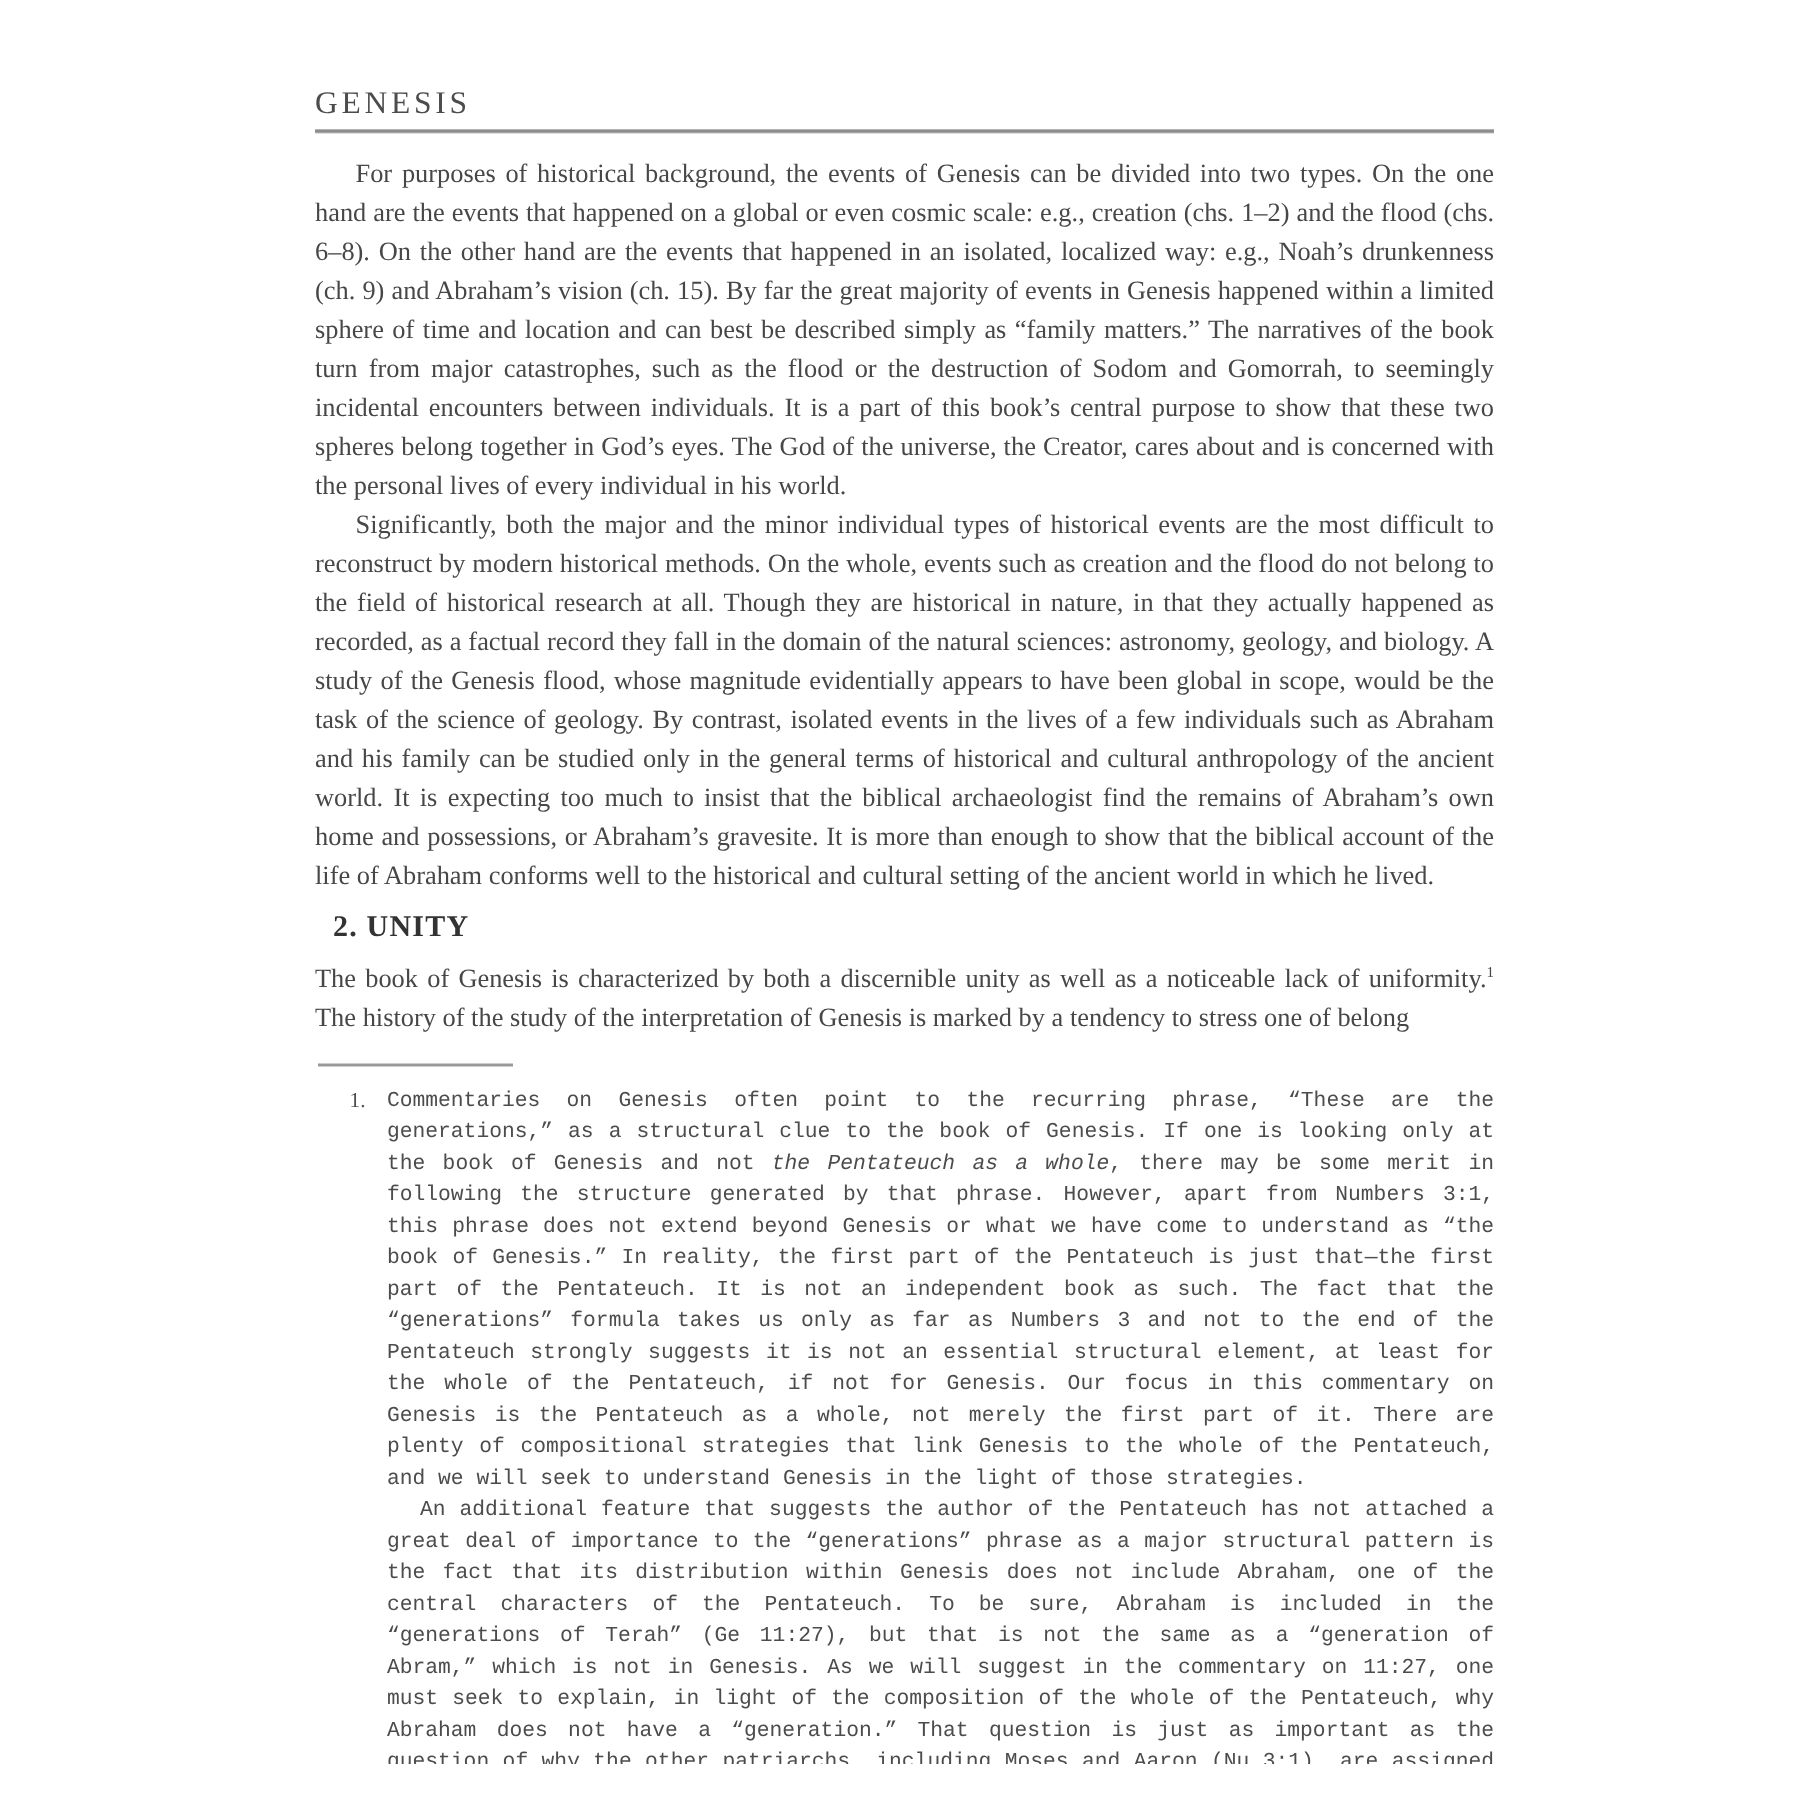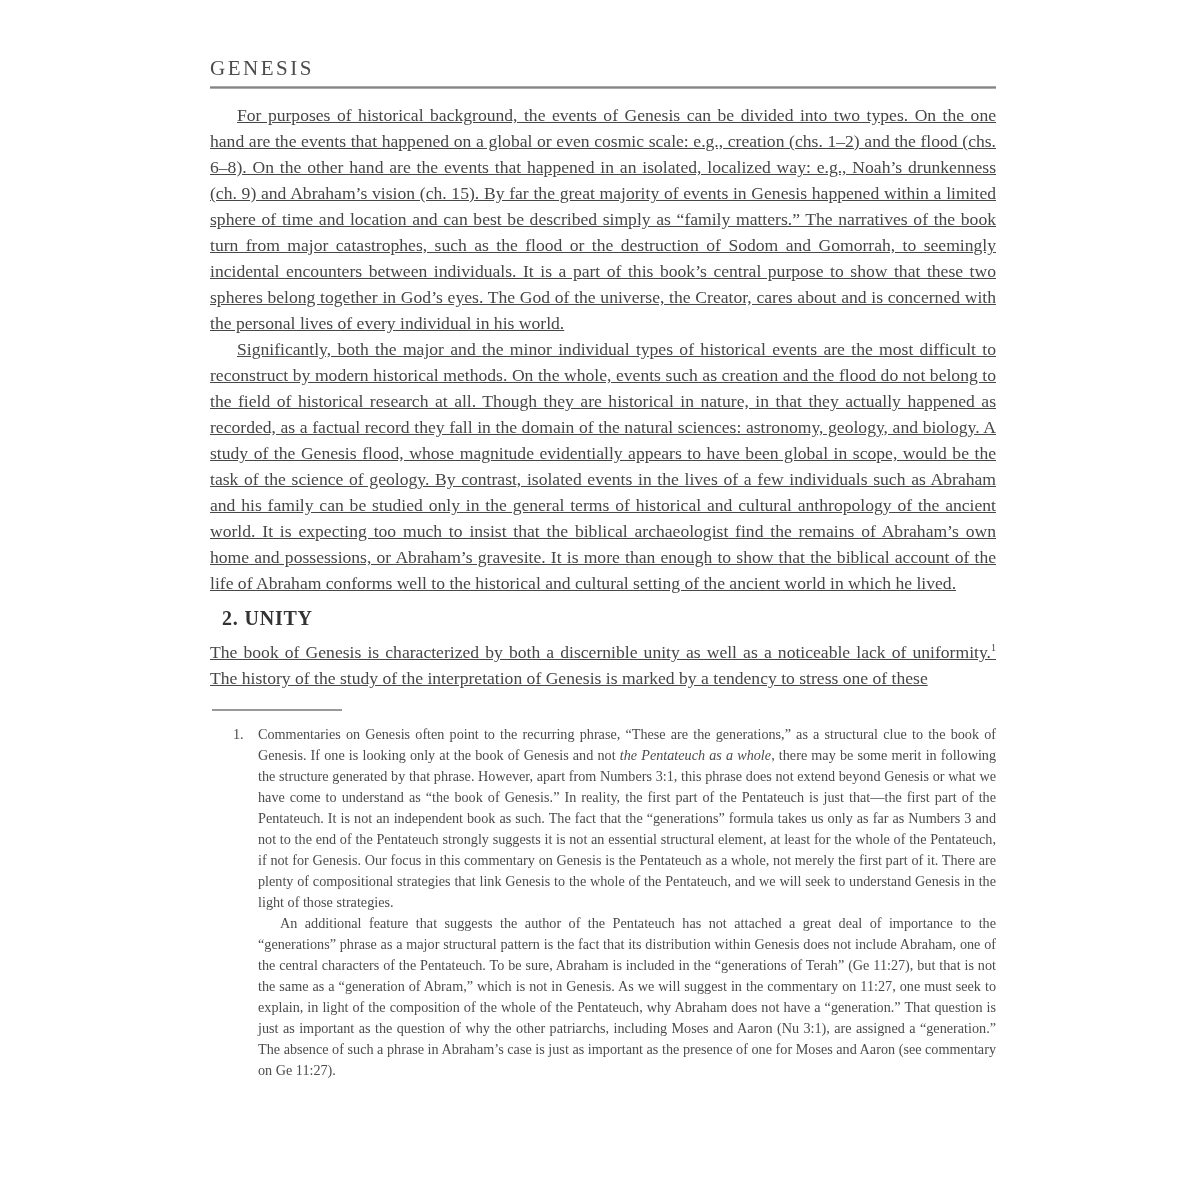--- a/index.html
+++ b/index.html
@@ -37,21 +37,20 @@
     left: 210px;
     top: 102px;
     width: 786px;
     color: #474747;
   }
   p.body-para {
     margin: 0;
     font-size: 17.6px;
     line-height: 26px;
     text-align: justify;
-    text-decoration: underline;
   }
   p.body-para.indent { text-indent: 27px; }
   .section-heading {
     margin: 10px 0 9px 12px;
     font-size: 20px;
     line-height: 24px;
     font-weight: bold;
     color: #333333;
     letter-spacing: 0.8px;
   }
@@ -70,20 +69,21 @@
   }
   .fn-gutter {
     flex: none;
     width: 25px;
     margin-left: 23px;
   }
   .fn-body { flex: none; width: 738px; }
   p.fn-para {
     margin: 0;
     text-align: justify;
+    font-family: Liberation Mono, monospace;
   }
   p.fn-para.indent { text-indent: 22px; }
   sup {
     font-size: 10px;
     vertical-align: super;
     line-height: 0;
   }
   .page-number {
     position: absolute;
     left: 0;
@@ -106,21 +106,21 @@
 
   <div class="content">
     <div>
         <p class="body-para indent"><span>For purposes of historical background, the events of Genesis can be divided into two types. On the one hand are the events that happened on a global or even cosmic scale: e.g., creation (chs. 1–2) and the flood (chs. 6–8). On the other hand are the events that happened in an isolated, localized way: e.g., Noah’s drunkenness (ch. 9) and Abraham’s vision (ch. 15). By far the great majority of events in Genesis happened within a limited sphere of time and location and can best be described simply as “family matters.” The narratives of the book turn from major catastrophes, such as the flood or the destruction of Sodom and Gomorrah, to seemingly incidental encounters between individuals. It is a part of this book’s central purpose to show that these two spheres belong together in God’s eyes. The God of the universe, the Creator, cares about and is concerned with the personal lives of every individual in his world.</span></p>
         <p class="body-para indent"><span>Significantly, both the major and the minor individual types of historical events are the most difficult to reconstruct by modern historical methods. On the whole, events such as creation and the flood do not belong to the field of historical research at all. Though they are historical in nature, in that they actually happened as recorded, as a factual record they fall in the domain of the natural sciences: astronomy, geology, and biology. A study of the Genesis flood, whose magnitude evidentially appears to have been global in scope, would be the task of the science of geology. By contrast, isolated events in the lives of a few individuals such as Abraham and his family can be studied only in the general terms of historical and cultural anthropology of the ancient world. It is expecting too much to insist that the biblical archaeologist find the remains of Abraham’s own home and possessions, or Abraham’s gravesite. It is more than enough to show that the biblical account of the life of Abraham conforms well to the historical and cultural setting of the ancient world in which he lived.</span></p>
       </div>
 
     <h2 class="section-heading">2. UNITY</h2>
 
     <div>
-        <p class="body-para"><span>The book of Genesis is characterized by both a discernible unity as well as a noticeable lack of uniformity.</span><sup>1</sup><span> The history of the study of the interpretation of Genesis is marked by a tendency to stress one of these</span></p>
+        <p class="body-para"><span>The book of Genesis is characterized by both a discernible unity as well as a noticeable lack of uniformity.</span><sup>1</sup><span> The history of the study of the interpretation of Genesis is marked by a tendency to stress one of belong</span></p>
       </div>
 
     <div class="footnote-sep"></div>
 
     <div class="footnotes">
       <div class="fn-gutter">1.</div>
       <div class="fn-body">
           <p class="fn-para"><span>Commentaries on Genesis often point to the recurring phrase, “These are the generations,” as a structural clue to the book of Genesis. If one is looking only at the book of Genesis and not </span><span style="font-style: italic;">the Pentateuch as a whole</span><span>, there may be some merit in following the structure generated by that phrase. However, apart from Numbers 3:1, this phrase does not extend beyond Genesis or what we have come to understand as “the book of Genesis.” In reality, the first part of the Pentateuch is just that—the first part of the Pentateuch. It is not an independent book as such. The fact that the “generations” formula takes us only as far as Numbers 3 and not to the end of the Pentateuch strongly suggests it is not an essential structural element, at least for the whole of the Pentateuch, if not for Genesis. Our focus in this commentary on Genesis is the Pentateuch as a whole, not merely the first part of it. There are plenty of compositional strategies that link Genesis to the whole of the Pentateuch, and we will seek to understand Genesis in the light of those strategies.</span></p>
           <p class="fn-para indent"><span>An additional feature that suggests the author of the Pentateuch has not attached a great deal of importance to the “generations” phrase as a major structural pattern is the fact that its distribution within Genesis does not include Abraham, one of the central characters of the Pentateuch. To be sure, Abraham is included in the “generations of Terah” (Ge 11:27), but that is not the same as a “generation of Abram,” which is not in Genesis. As we will suggest in the commentary on 11:27, one must seek to explain, in light of the composition of the whole of the Pentateuch, why Abraham does not have a “generation.” That question is just as important as the question of why the other patriarchs, including Moses and Aaron (Nu 3:1), are assigned a “generation.” The absence of such a phrase in Abraham’s case is just as important as the presence of one for Moses and Aaron (see commentary on Ge 11:27).</span></p>
         </div>

